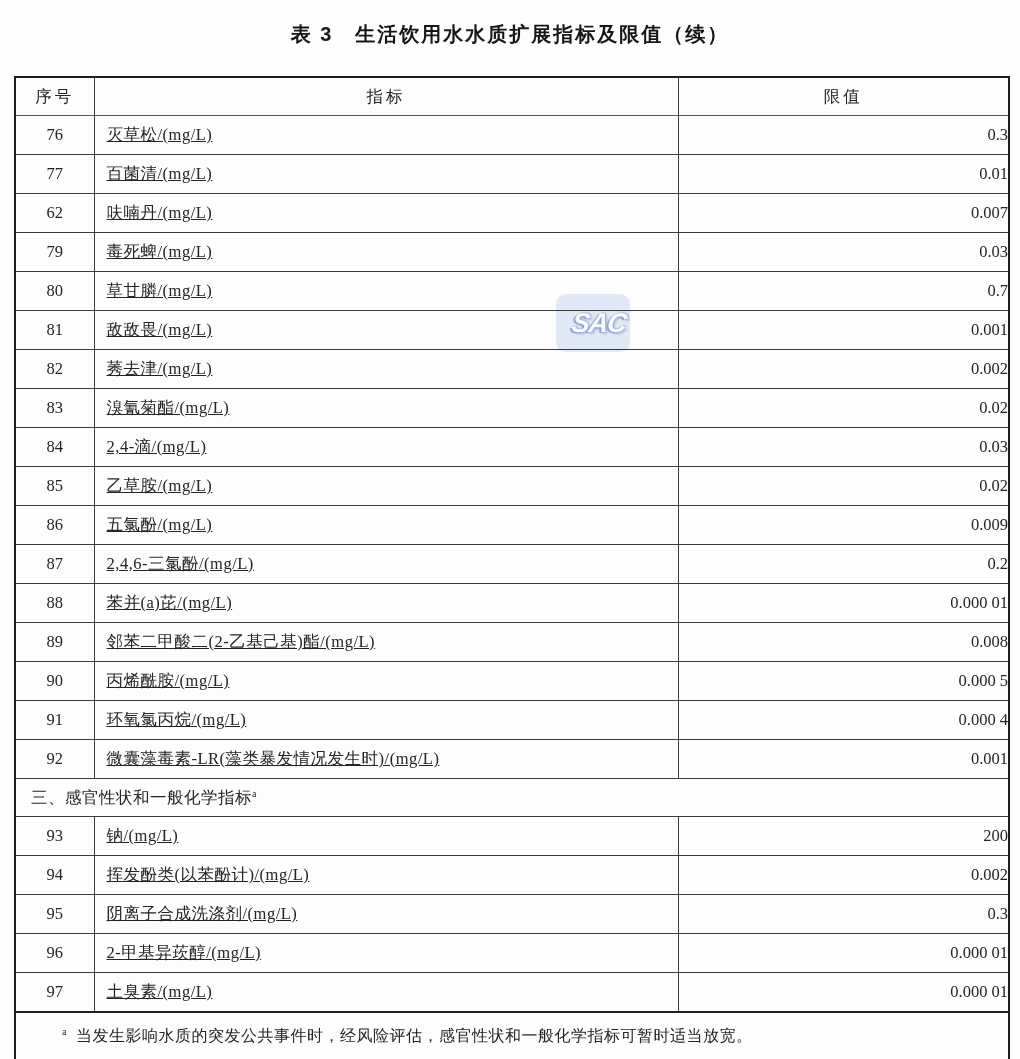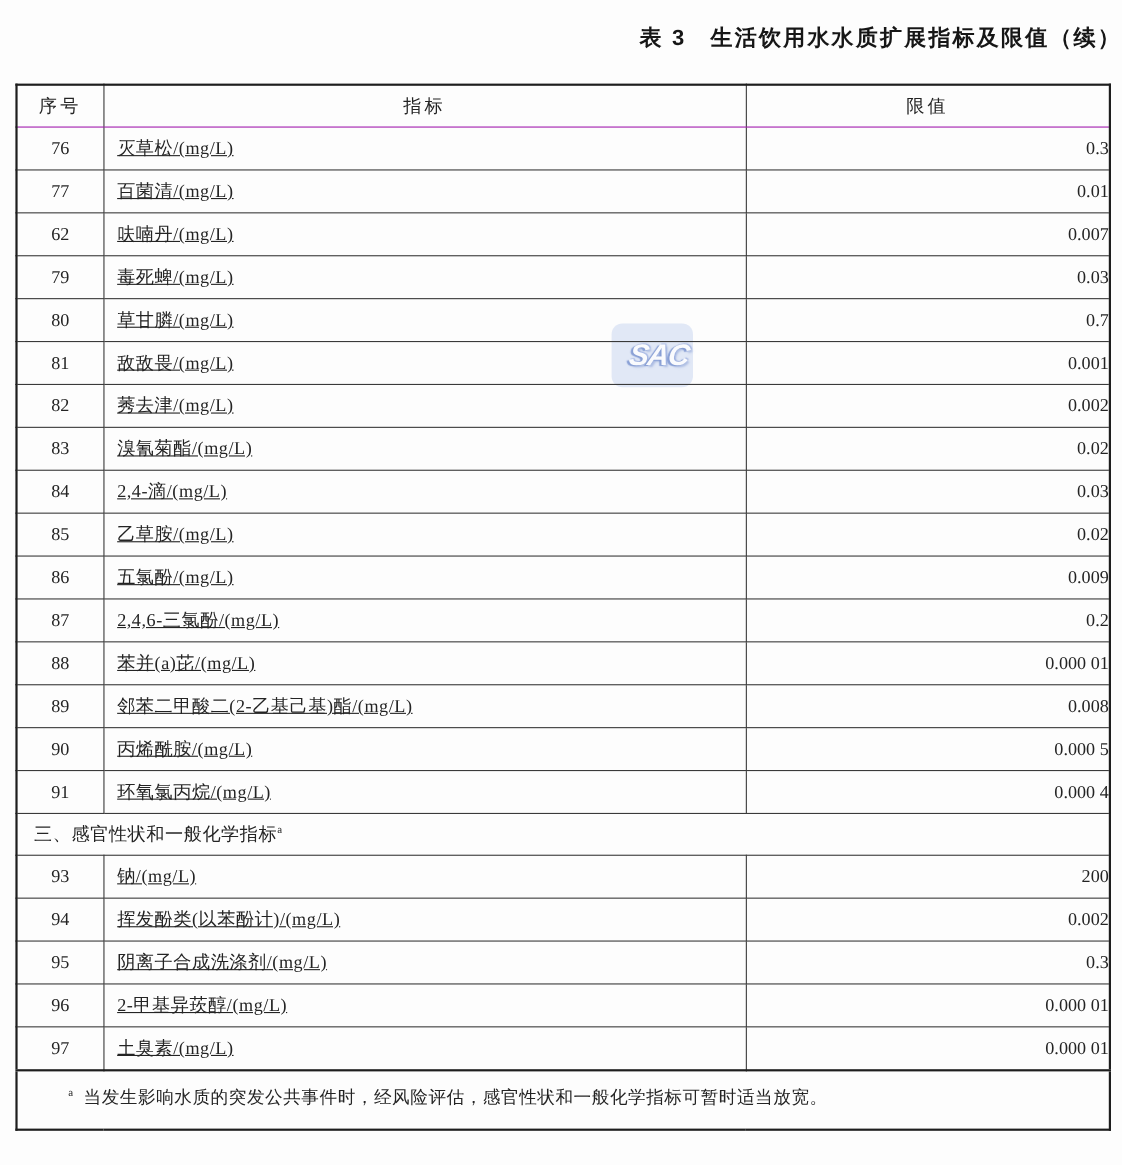--- a/index.html
+++ b/index.html
@@ -8,21 +8,21 @@
     width: 1020px;
     height: 1059px;
     background: #fdfdfd;
     font-family: "Liberation Serif", "DejaVu Serif", serif;
     color: #242424;
     position: relative;
     overflow: hidden;
   }
   .title {
     margin: 21px 0 0 0;
-    text-align: right;
+    text-align: center;
     font-family: "Liberation Sans", "DejaVu Sans", sans-serif;
     font-weight: 700;
     font-size: 20px;
     letter-spacing: 2px;
     color: #161616;
   }
   .watermark {
     position: absolute;
     left: 556px;
     top: 294px;
@@ -199,20 +199,25 @@
     <tr>
       <td class="cell-no">90</td>
       <td class="cell-ind">丙烯酰胺/(mg/L)</td>
       <td class="cell-limit">0.000 5</td>
     </tr>
     <tr>
       <td class="cell-no">91</td>
       <td class="cell-ind">环氧氯丙烷/(mg/L)</td>
       <td class="cell-limit">0.000 4</td>
     </tr>
+    <tr>
+      <td class="cell-no">92</td>
+      <td class="cell-ind">微囊藻毒素-LR(藻类暴发情况发生时)/(mg/L)</td>
+      <td class="cell-limit">0.001</td>
+    </tr>
     <tr class="section-row">
       <td colspan="3">
         <span>三、感官性状和一般化学指标</span><sup class="sec">a</sup>
       </td>
     </tr>
     <tr>
       <td class="cell-no">93</td>
       <td class="cell-ind">钠/(mg/L)</td>
       <td class="cell-limit">200</td>
     </tr>

